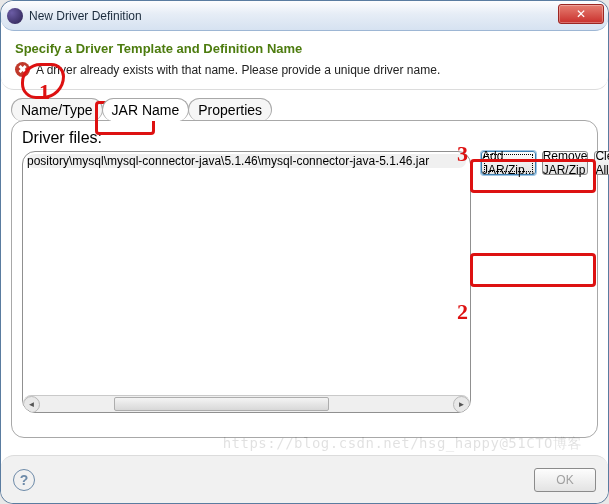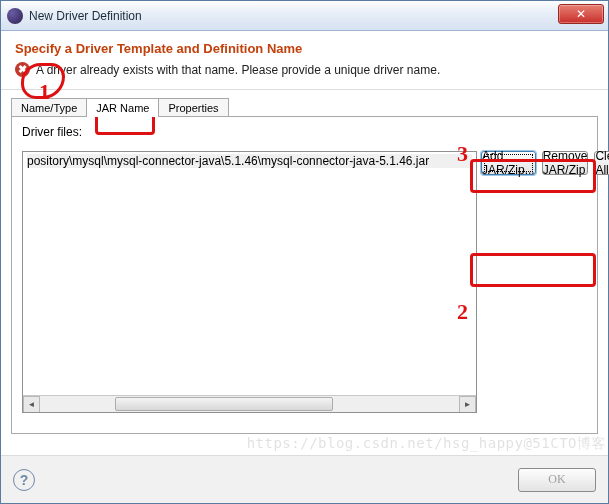--- a/index.html
+++ b/index.html
@@ -1,67 +1,67 @@
 <!DOCTYPE html>
 <html><head>
 <meta charset="utf-8">
 <style>
-  * { box-sizing: border-box; font-family: "Segoe UI", Tahoma, sans-serif; }
+  * { box-sizing: border-box; font-family: "Segoe UI", Tahoma, sans-serif; border-radius: 13px; }
   body { margin: 0; background: #e8e8e8; width: 609px; height: 504px; overflow: hidden; }
 
   .window { width: 609px; height: 504px; background: #fff; border: 1px solid #5a7ca0; box-shadow: 0 0 6px rgba(0,0,0,.3); position: relative; }
 
   .titlebar { height: 30px; background: linear-gradient(#fdfdfe, #e6edf6 45%, #d6e2f1); border-bottom: 1px solid #9db6d4; display: flex; align-items: center; padding: 0 4px 0 6px; }
   .titlebar .eclipse-icon { width: 16px; height: 16px; border-radius: 50%; background: radial-gradient(circle at 30% 30%, #6b5ca5, #2b2150); margin-right: 6px; }
   .titlebar .title { font-size: 12px; color: #1b2b3c; flex: 1; }
   .titlebar .close { width: 46px; height: 20px; border-radius: 3px; background: linear-gradient(#e67f72, #c9302c); color: #fff; font-size: 12px; display: flex; align-items: center; justify-content: center; border: 1px solid #9c2622; box-shadow: inset 0 0 0 1px rgba(255,255,255,.3); margin-top: -4px; }
 
   .banner { padding: 10px 14px 12px 14px; background: #fff; border-bottom: 1px solid #dcdcdc; position: relative; }
-  .banner h1 { margin: 0 0 6px 0; font-size: 13px; font-weight: bold; color: #c2410c; }
+  .banner h1 { margin: 0 0 6px 0; font-size: 13px; font-weight: bold; color: #4d7c0f; }
   .banner .err-row { display: flex; align-items: center; gap: 6px; font-size: 12px; color: #222; }
   .err-icon { width: 15px; height: 15px; border-radius: 50%; background: #c0392b; color: #fff; font-size: 11px; font-weight: bold; display: flex; align-items: center; justify-content: center; flex-shrink: 0; }
 
   .tabs-area { padding: 8px 10px 0 10px; }
-  .tabs { display: flex; font-size: 11px; }
+  .tabs { display: flex; font-size: 14px; }
   .tab { border: 1px solid #a8a8a8; border-bottom: none; padding: 3px 9px; background: #f6f6f6; margin-right: -1px; position: relative; }
   .tab.active { background: #fff; z-index: 2; }
   .tab-body { border: 1px solid #a8a8a8; margin-top: -1px; padding: 8px 10px 10px 10px; background: #fff; height: 318px; position: relative; }
 
-  .driver-label { font-size: 12px; margin-bottom: 12px; }
-  .row { display: flex; gap: 4px; height: 262px; }
+  .driver-label { font-size: 16px; margin-bottom: 4px; }
+  .row { display: flex; gap: 10px; height: 262px; }
   .list-box { flex: 1; border: 1px solid #909090; background: #fff; overflow: hidden; position: relative; }
   .list-inner { padding: 2px 4px; font-size: 12px; white-space: nowrap; }
   .list-item-sel { background: #f0f0f0; }
 
   .hscroll { position: absolute; bottom: 0; left: 0; right: 0; height: 17px; background: #efefef; border-top: 1px solid #c9c9c9; display: flex; align-items: center; }
   .hscroll .arrow { width: 17px; height: 17px; background: #e8e8e8; border: 1px solid #b8b8b8; font-size: 8px; display: flex; align-items: center; justify-content: center; color: #555; }
   .hscroll .track { flex: 1; height: 100%; position: relative; }
   .hscroll .thumb { position: absolute; left: 18%; width: 52%; top: 1px; bottom: 1px; background: linear-gradient(#f4f4f4, #d8d8d8); border: 1px solid #adadad; border-radius: 2px; }
 
   .btn-col { width: 106px; display: flex; gap: 6px; }
   .wbtn { height: 24px; font-size: 12px; background: linear-gradient(#fdfdfd, #e3e3e3); border: 1px solid #8b8b8b; border-radius: 3px; display: flex; align-items: center; justify-content: center; cursor: default; }
   .wbtn.focus { outline: 1px dotted #000; outline-offset: -4px; border-color: #3c7fb1; box-shadow: 0 0 0 1px #a1c6e4; }
 
   .bottom-bar { position: absolute; left: 0; right: 0; bottom: 0; height: 48px; border-top: 1px solid #dcdcdc; background: #f1f1f1; display: flex; align-items: center; padding: 0 12px; }
   .help-icon { width: 22px; height: 22px; border-radius: 50%; border: 1.5px solid #6d8aa8; color: #6d8aa8; font-size: 14px; display: flex; align-items: center; justify-content: center; font-weight: bold; }
   .bottom-bar .spacer { flex: 1; }
-  .bottom-bar .wbtn { width: 78px; margin-left: 8px; font-family: Liberation Serif, serif; }
+  .bottom-bar .wbtn { width: 62px; margin-left: 8px; }
   .wbtn.disabled { color: #a0a0a0; }
 
   
   .anno { position: absolute; pointer-events: none; border: 3px solid #d11; border-radius: 4px; }
   .anno-1 { left: 20px; top: 62px; width: 44px; height: 36px; border-radius: 26px 18px 30px 20px; }
   .anno-tab { left: 94px; top: 100px; width: 60px; height: 34px; }
   .anno-addjar { right: 12px; top: 158px; width: 126px; height: 34px; }
   .anno-clear { right: 12px; top: 252px; width: 126px; height: 34px; }
   .anno-num { position: absolute; color: #d11; font-size: 22px; font-weight: bold; font-family: "Comic Sans MS", cursive; pointer-events: none; }
   .n1 { left: 38px; top: 78px; }
   .n2 { right: 140px; top: 298px; }
   .n3 { right: 140px; top: 140px; }
-  .watermark { position: absolute; right: 2px; bottom: 50px; font-size: 14px; color: rgba(0,0,0,.12); font-family: Consolas, monospace; letter-spacing: .5px; }
+  .watermark { position: absolute; right: 26px; bottom: 50px; font-size: 14px; color: rgba(0,0,0,.12); font-family: Consolas, monospace; letter-spacing: .5px; }
 </style>
 </head>
 <body>
 
 <div class="window">
 
   <div class="titlebar">
     <div class="eclipse-icon"></div>
     <div class="title">New Driver Definition</div>
     <div class="close">✕</div>

